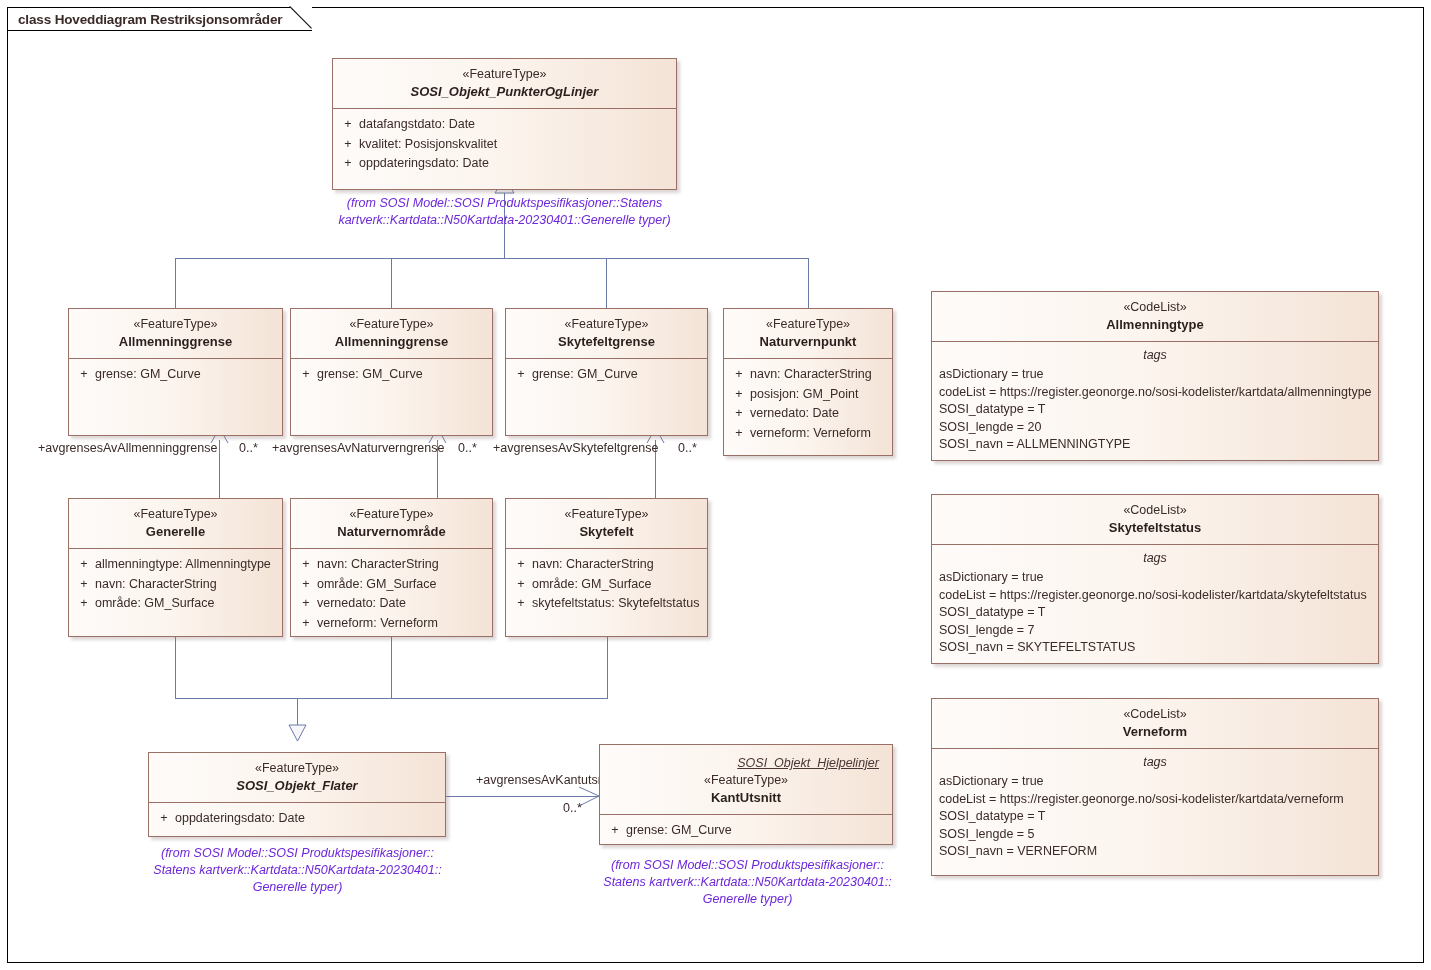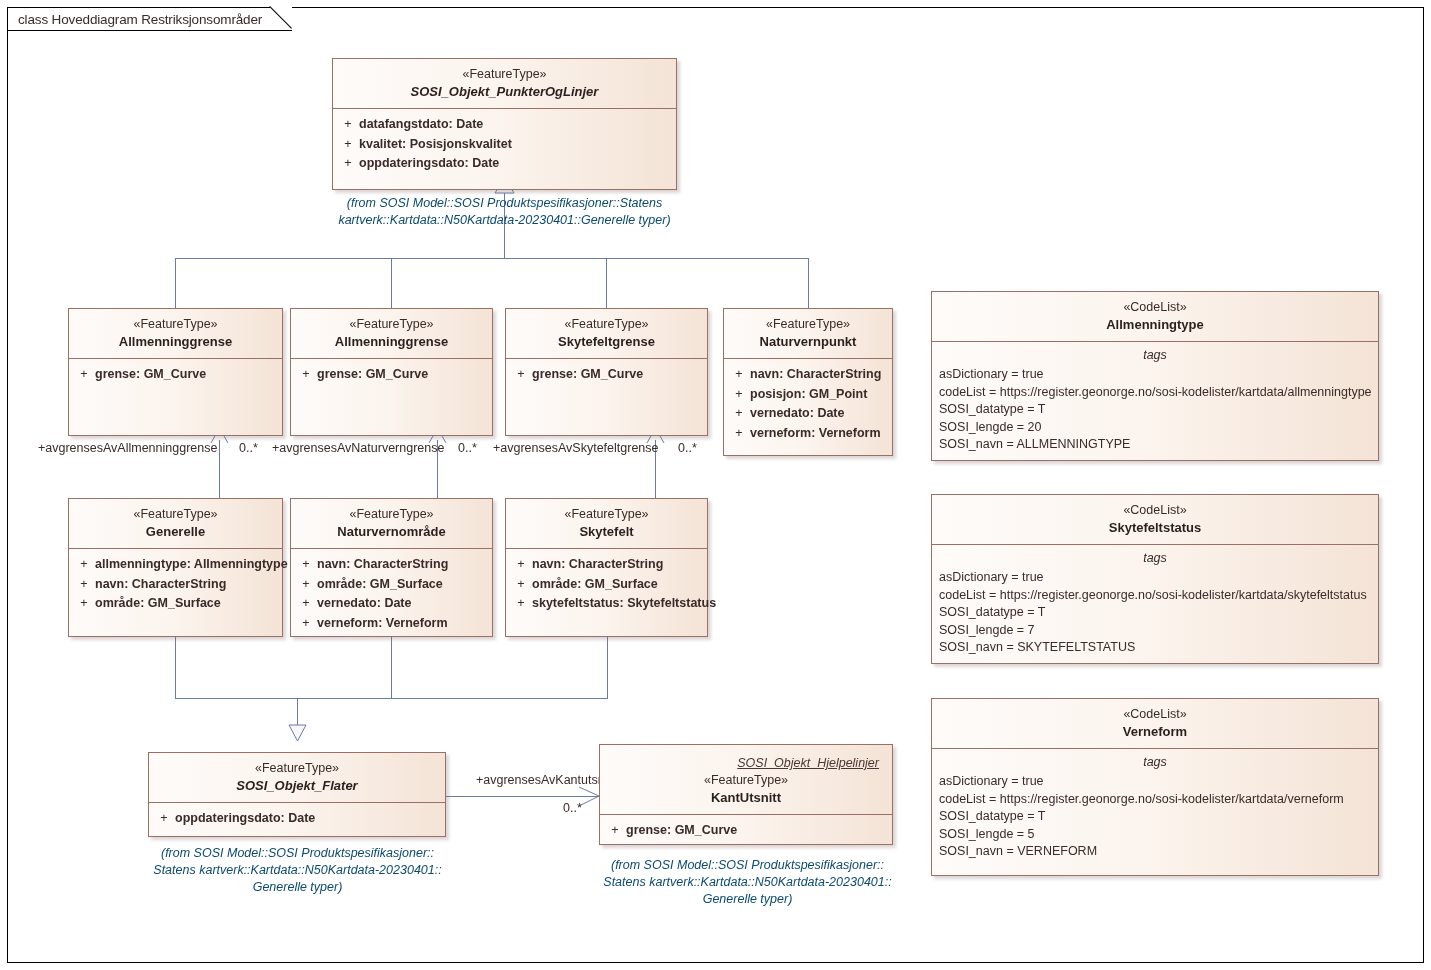--- a/index.html
+++ b/index.html
@@ -31,21 +31,21 @@
     display: flex;
     align-items: stretch;
   }
   #diagram-title-tab .tab-body {
     border: 1px solid #000000;
     border-right: none;
     background: #ffffff;
     padding: 0 8px 0 10px;
     display: flex; align-items: center;
     font-size: 13.5px;
-    font-weight: normal;
+    font-weight: bold;
     letter-spacing: -0.15px;
     white-space: nowrap;
   }
   #diagram-title-tab .tab-slant {
     width: 22px;
     background: #ffffff;
     position: relative;
   }
   #diagram-title-tab .tab-slant::before {
     content: "";
@@ -105,21 +105,21 @@
     font-size: 12.5px;
     line-height: 19.5px;
     color: #3a2a28;
     white-space: nowrap;
   }
   .attr-vis {
     width: 22px;
     text-align: center;
     flex: 0 0 22px;
   }
-  .attr-text { flex: 1 1 auto; font-weight: bold; }
+  .attr-text { flex: 1 1 auto; }
 
   .cls-tags-title {
     text-align: center;
     font-style: italic;
     font-size: 12.5px;
     padding: 6px 0 4px 0;
     border-top: 1px solid #9a6f66;
   }
   .cls-tags-title.no-top { border-top: none; }
   .tag-row {
@@ -130,21 +130,21 @@
     color: #3a2a28;
   }
 
   
   .from-note {
     position: absolute;
     font-size: 12.5px;
     font-style: italic;
     line-height: 17px;
     text-align: center;
-    color: #0c4a6e;
+    color: #6d28d9;
   }
 
   
   .ln {
     position: absolute;
     background: #6b7ba8;
   }
   .ln.h { height: 1px; }
   .ln.v { width: 1px; }
   .tri-up-outline {

